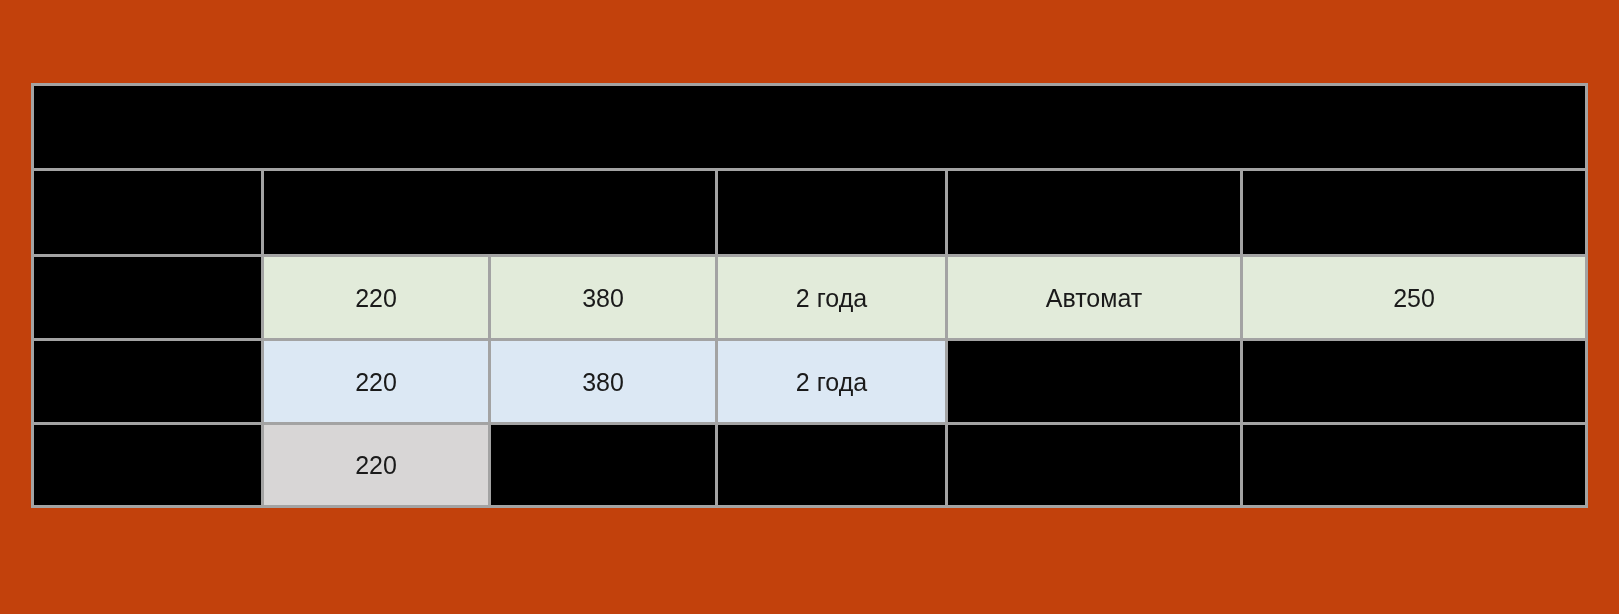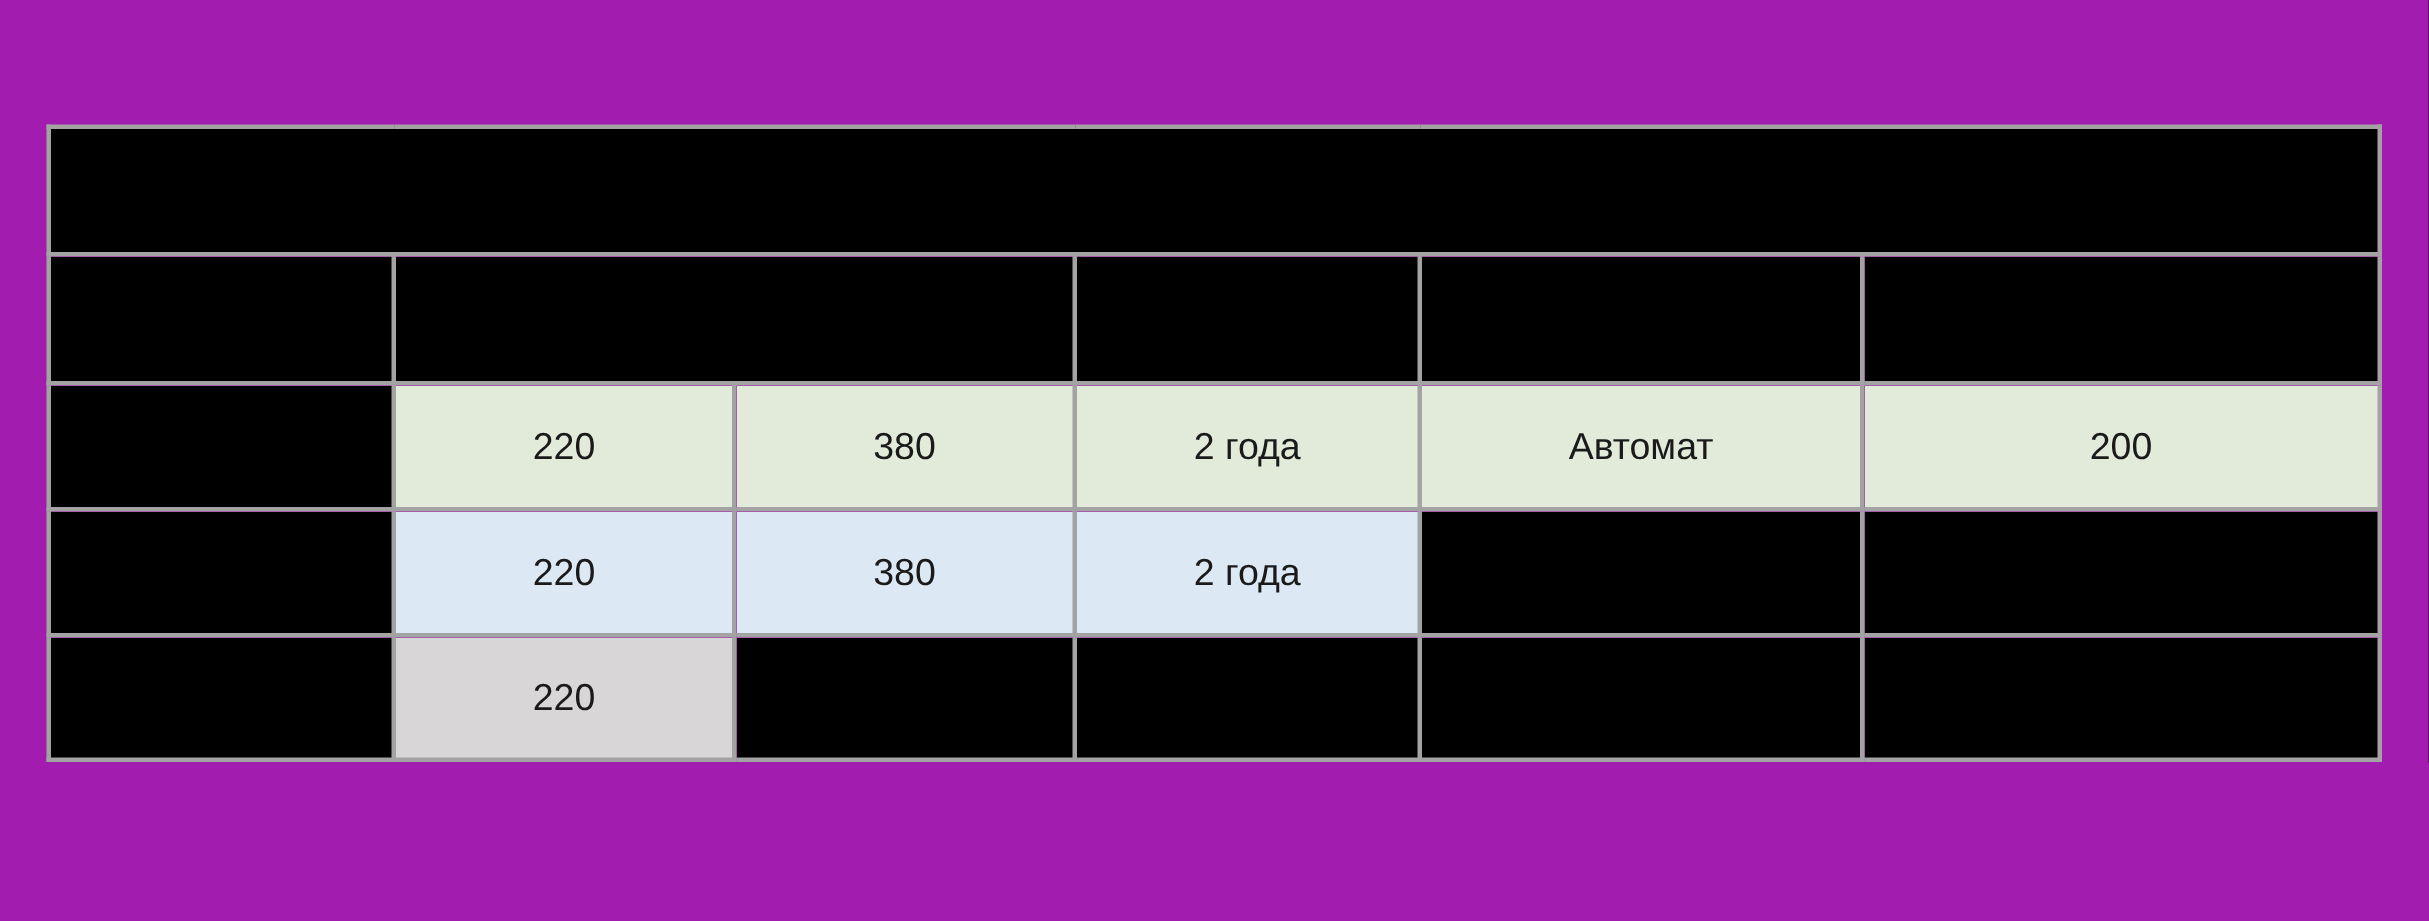--- a/index.html
+++ b/index.html
@@ -11,21 +11,21 @@
     width: 1619px;
     height: 614px;
     overflow: hidden;
     font-family: "Liberation Sans", sans-serif;
   }
 
   #stage {
     position: relative;
     width: 1619px;
     height: 614px;
-    background: #a21caf;
+    background: #c2410c;
   }
 
   
   .cmp-table {
     position: absolute;
     left: 31px;
     top: 83px;
     width: 1554px;
     height: 407px;
     border-collapse: collapse;
@@ -117,21 +117,21 @@
         <td class="fill-green">
           <span class="cell-text">380</span>
         </td>
         <td class="fill-green">
           <span class="cell-text">2 года</span>
         </td>
         <td class="fill-green">
           <span class="cell-text">Автомат</span>
         </td>
         <td class="fill-green">
-          <span class="cell-text">200</span>
+          <span class="cell-text">250</span>
         </td>
       </tr>
 
       <tr class="r-blue">
         <td class="fill-none">
           <span class="cell-text"></span>
         </td>
         <td class="fill-blue">
           <span class="cell-text">220</span>
         </td>

